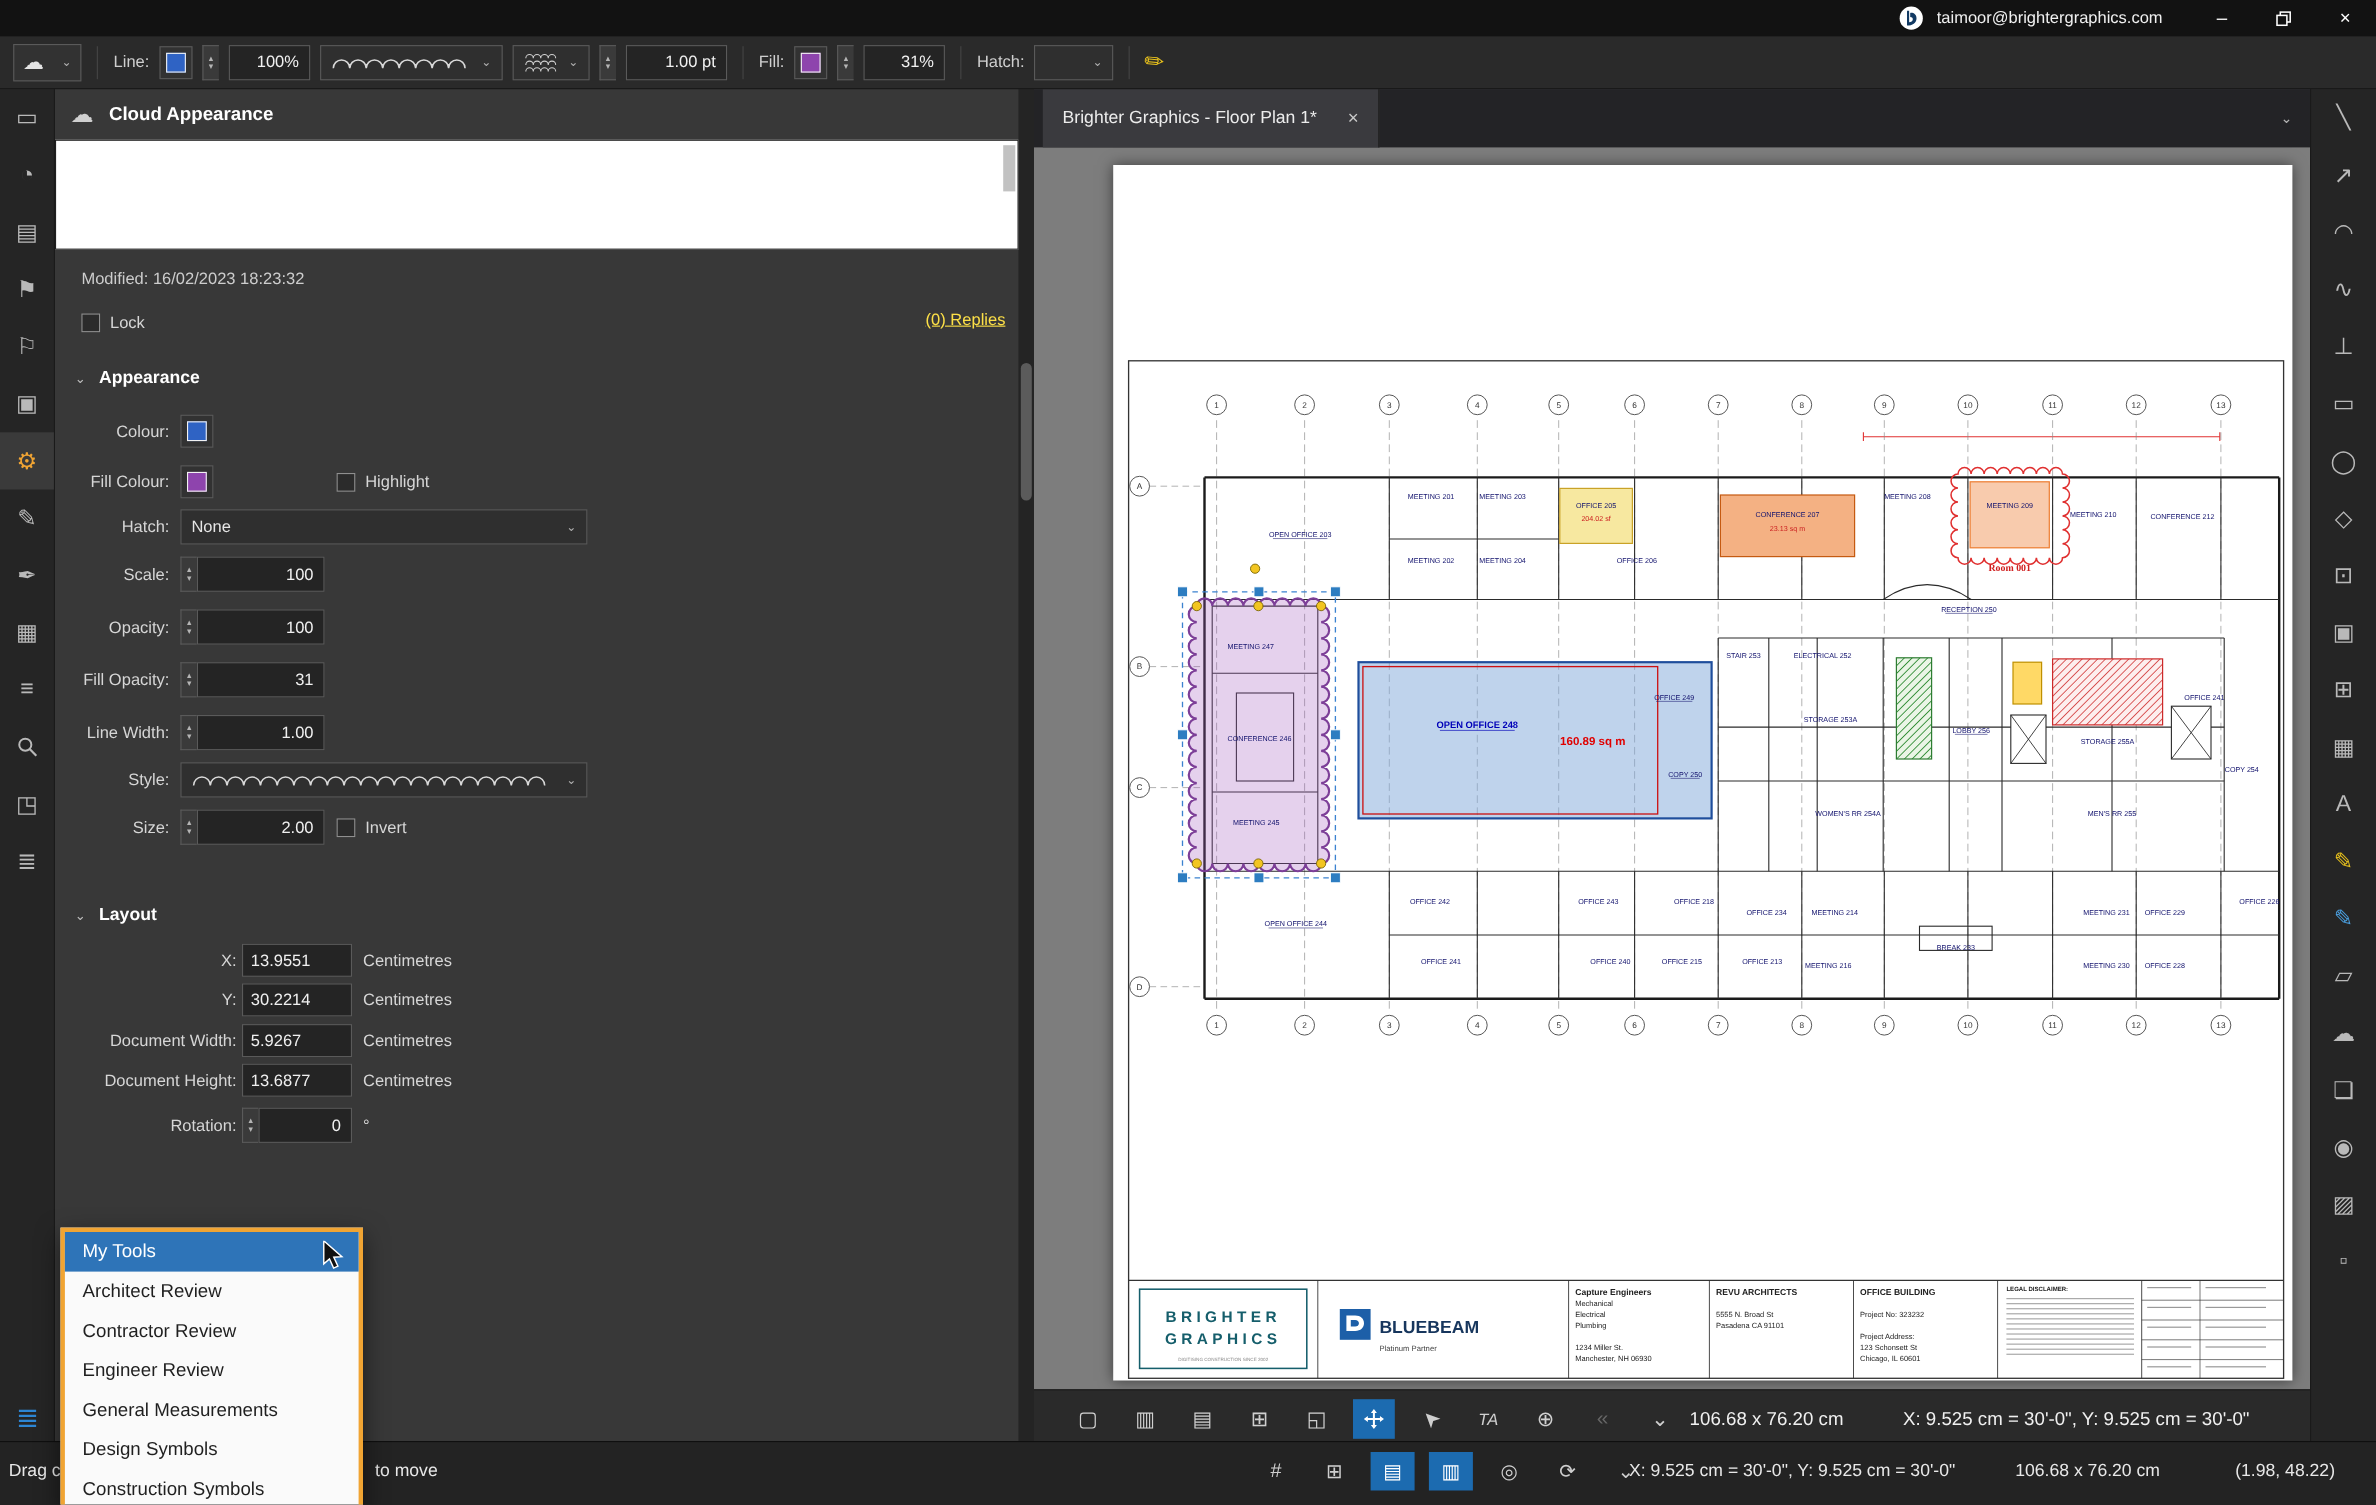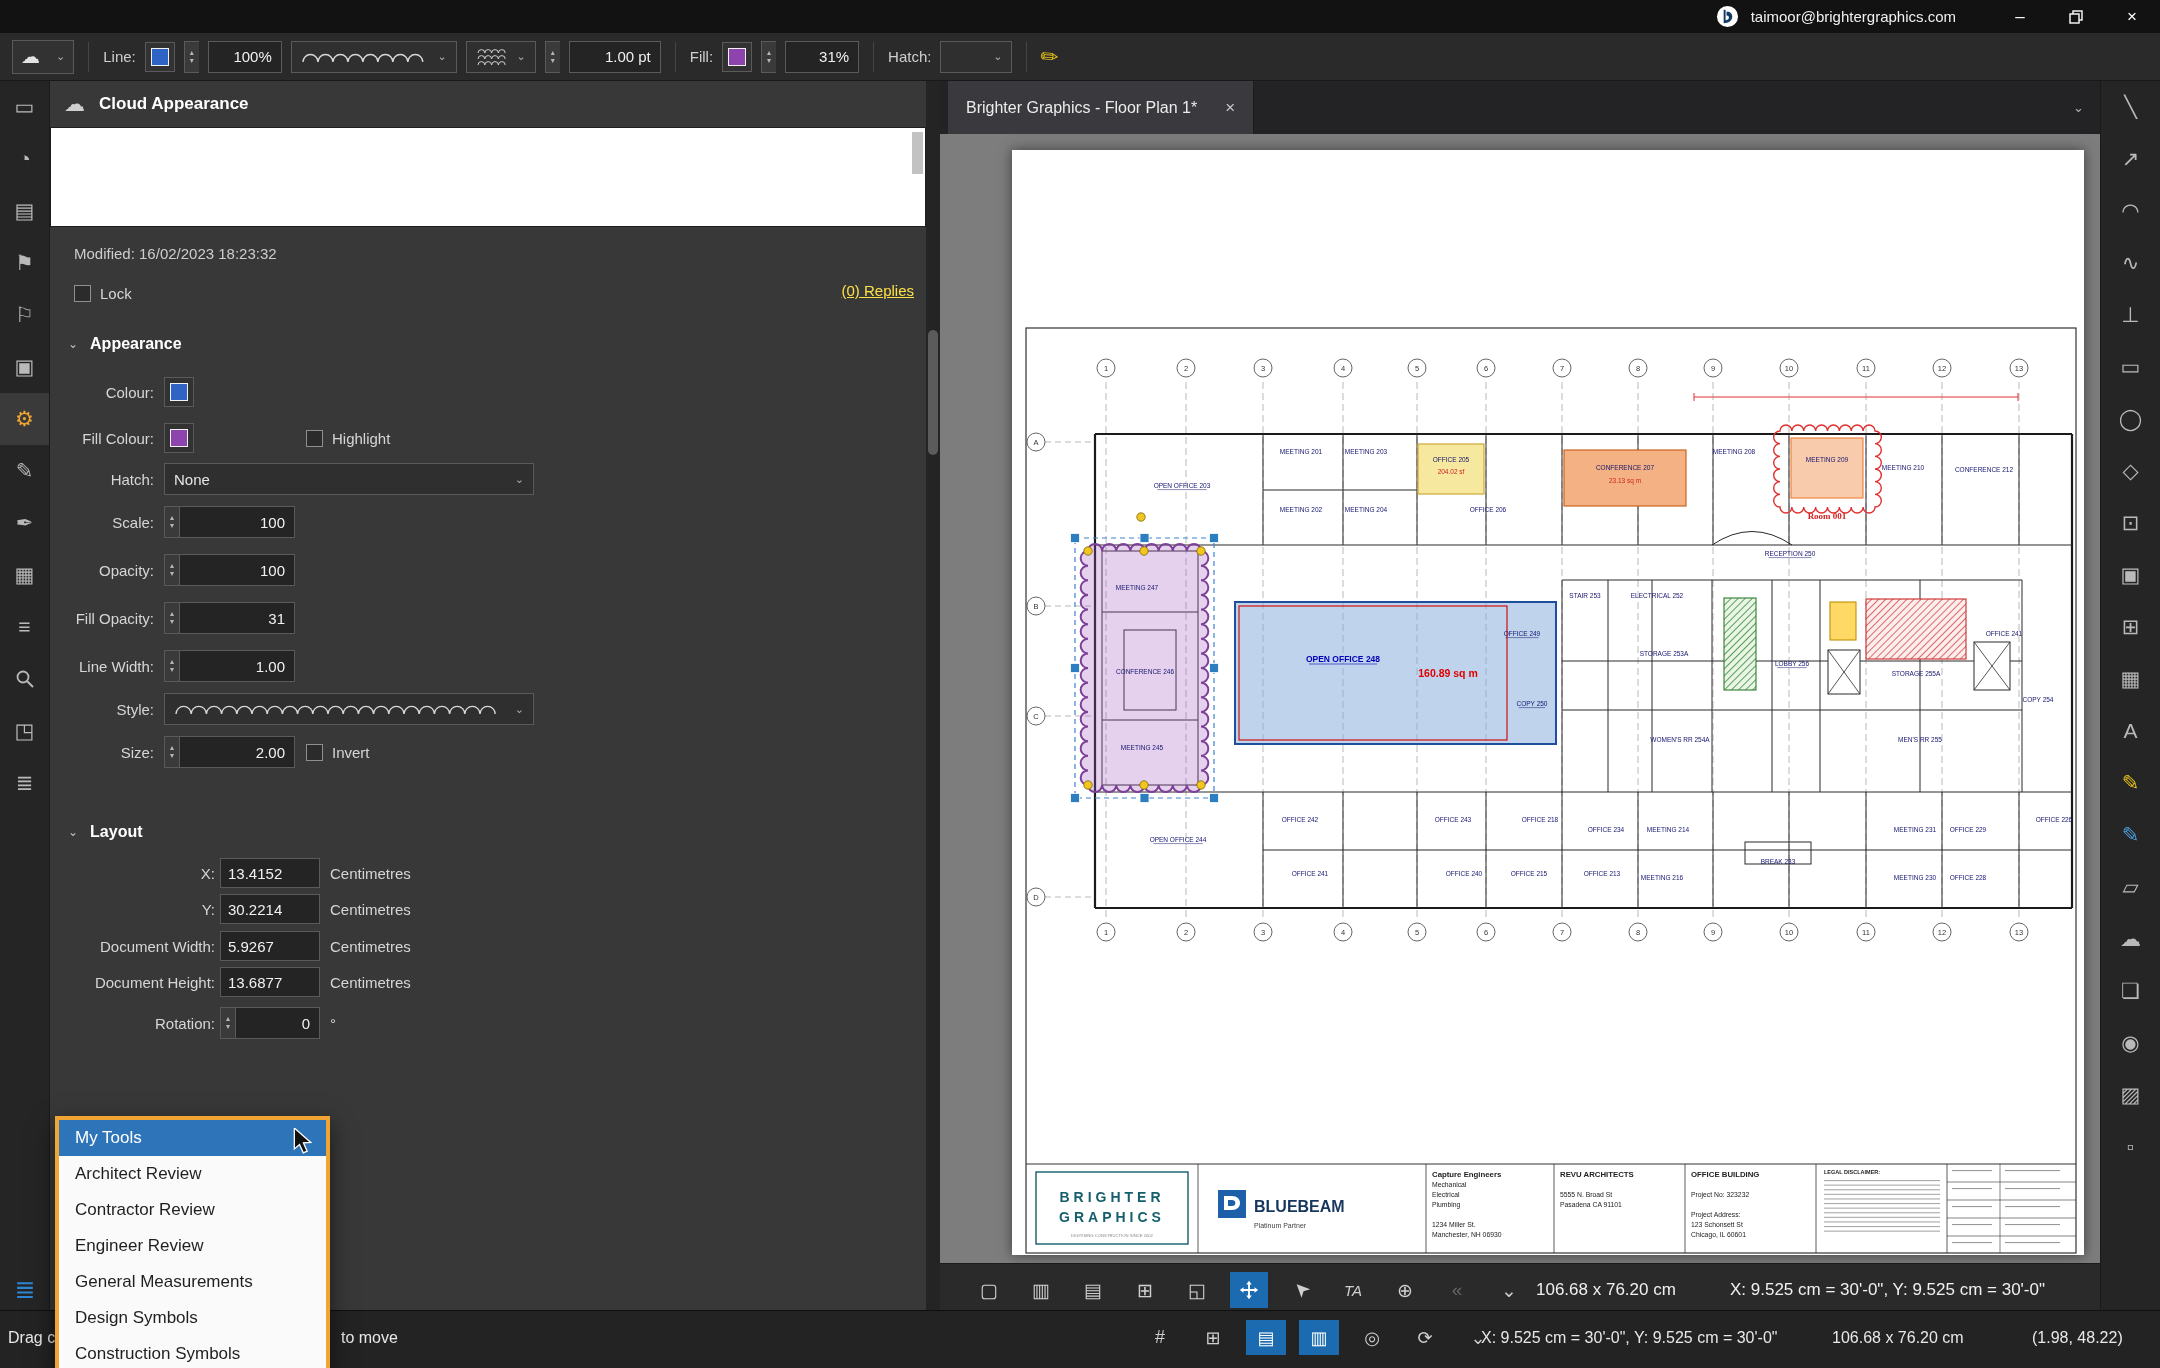--- a/index.html
+++ b/index.html
@@ -6,21 +6,21 @@
   html,body{width:2160px;height:1368px;overflow:hidden}
   body{font-family:"Liberation Sans",sans-serif;background:#1e1e1e;-webkit-font-smoothing:antialiased}
   #app{position:relative;width:2160px;height:1368px;overflow:hidden;background:#2b2b2b}
 
   
   #titlebar{position:absolute;top:0;left:0;right:0;height:33px;background:#121212;display:flex;align-items:center;color:#eee;z-index:30}
   #menubar{display:flex;height:100%}
   .menu{padding:0 15px;display:flex;align-items:center;font-size:15px;color:#e9e9e9}
   #tb-right{margin-left:auto;display:flex;align-items:center;height:100%}
   #logo{width:23px;height:23px;margin-right:12px}
-  #account{font-size:15px;color:#f0f0f0;margin-right:36px}
+  #account{font-size:15px;color:#f0f0f0;margin-right:26px}
   .winbtn{width:56px;height:100%;display:flex;align-items:center;justify-content:center;font-size:17px;color:#fff}
 
   
   #toolbar{position:absolute;top:33px;left:0;right:0;height:48px;background:#2a2a2a;border-bottom:1px solid #191919;display:flex;align-items:center;gap:9px;padding:0 12px;color:#d9d9d9;font-size:15px;z-index:25}
   .tlabel{color:#cfcfcf}
   .tsep{width:1px;height:30px;background:#454545;margin:0 5px}
   .toolbtn{height:34px;background:#323232;border:1px solid #5a5a5a;display:flex;align-items:center;gap:7px;padding:0 8px;color:#e3e3e3}
   .swatch{width:30px;height:30px;background:#323232;border:1px solid #5a5a5a;display:flex;align-items:center;justify-content:center}
   .swatch>i{display:block;width:18px;height:18px;border:1px solid #f2f2f2}
   .spin{width:15px;height:32px;background:#3a3a3a;border:1px solid #5a5a5a;border-right:none;display:flex;flex-direction:column;align-items:center;justify-content:center;color:#b5b5b5;font-size:8px;line-height:8px}
@@ -305,21 +305,21 @@
     </div>
 
     <div class="sect" style="top:736px">
       <span class="sc">⌄</span>
       <span>Layout</span>
     </div>
 
     <div class="prow" style="top:775px">
       <span class="plab2">X:</span>
       <span class="pctl2">
-          <span class="inp">13.4152</span>
+          <span class="inp">13.9551</span>
           <span class="unit">Centimetres</span>
         </span>
     </div>
     <div class="prow" style="top:811px">
       <span class="plab2">Y:</span>
       <span class="pctl2">
           <span class="inp">30.2214</span>
           <span class="unit">Centimetres</span>
         </span>
     </div>

